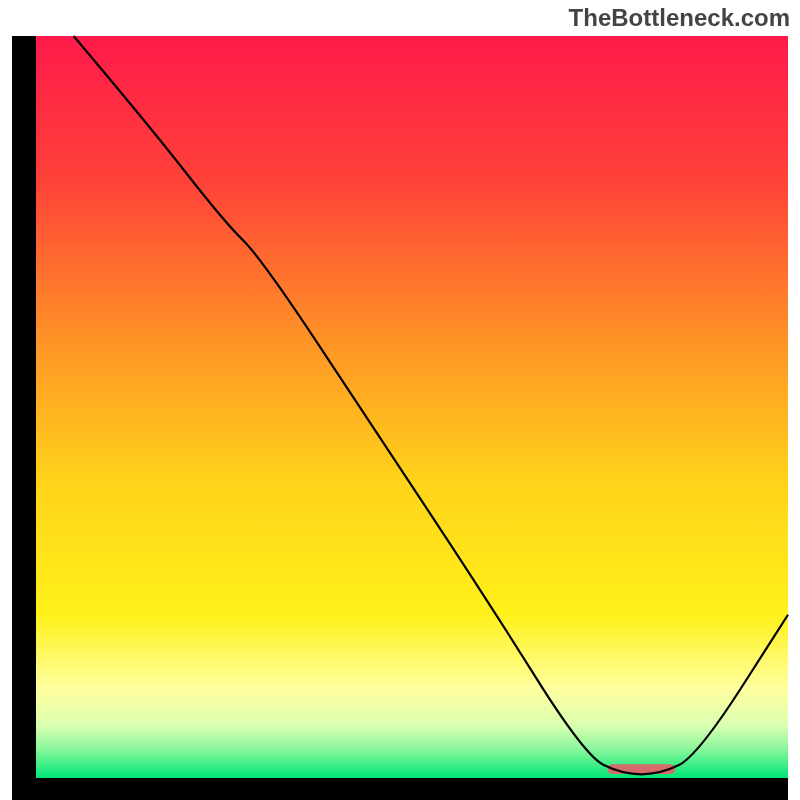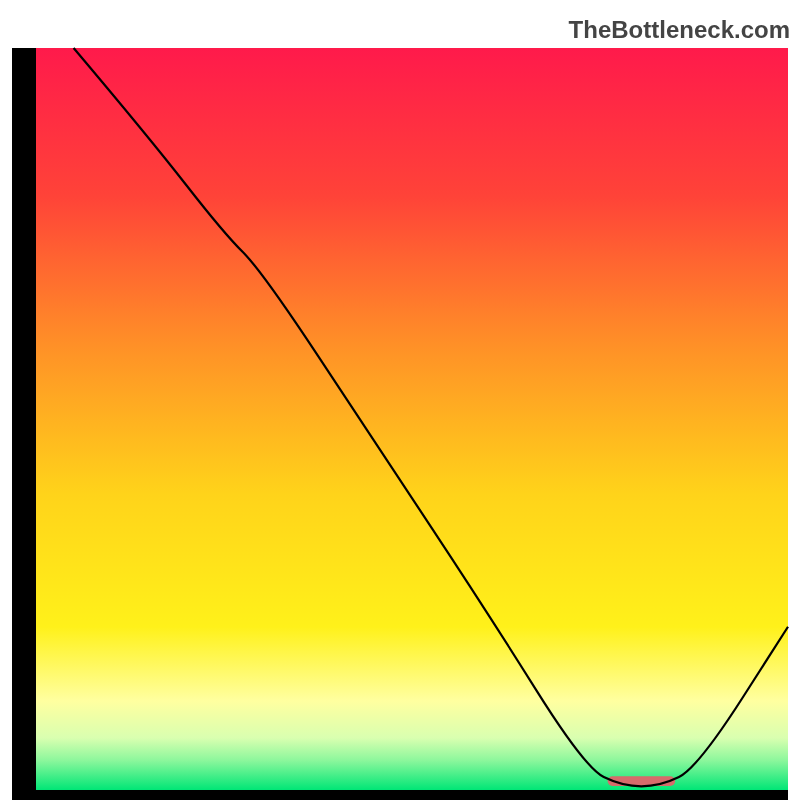--- a/index.html
+++ b/index.html
@@ -7,21 +7,20 @@
     padding: 0;
     width: 800px;
     height: 800px;
     background: #ffffff;
     font-family: Arial, Helvetica, sans-serif;
   }
   .chart-wrap {
     position: relative;
     width: 800px;
     height: 564px;
-    margin-top: 12px;
   }
   .watermark {
     position: absolute;
     top: 4px;
     right: 10px;
     font-size: 24px;
     font-weight: bold;
     color: #444;
     user-select: none;
   }

